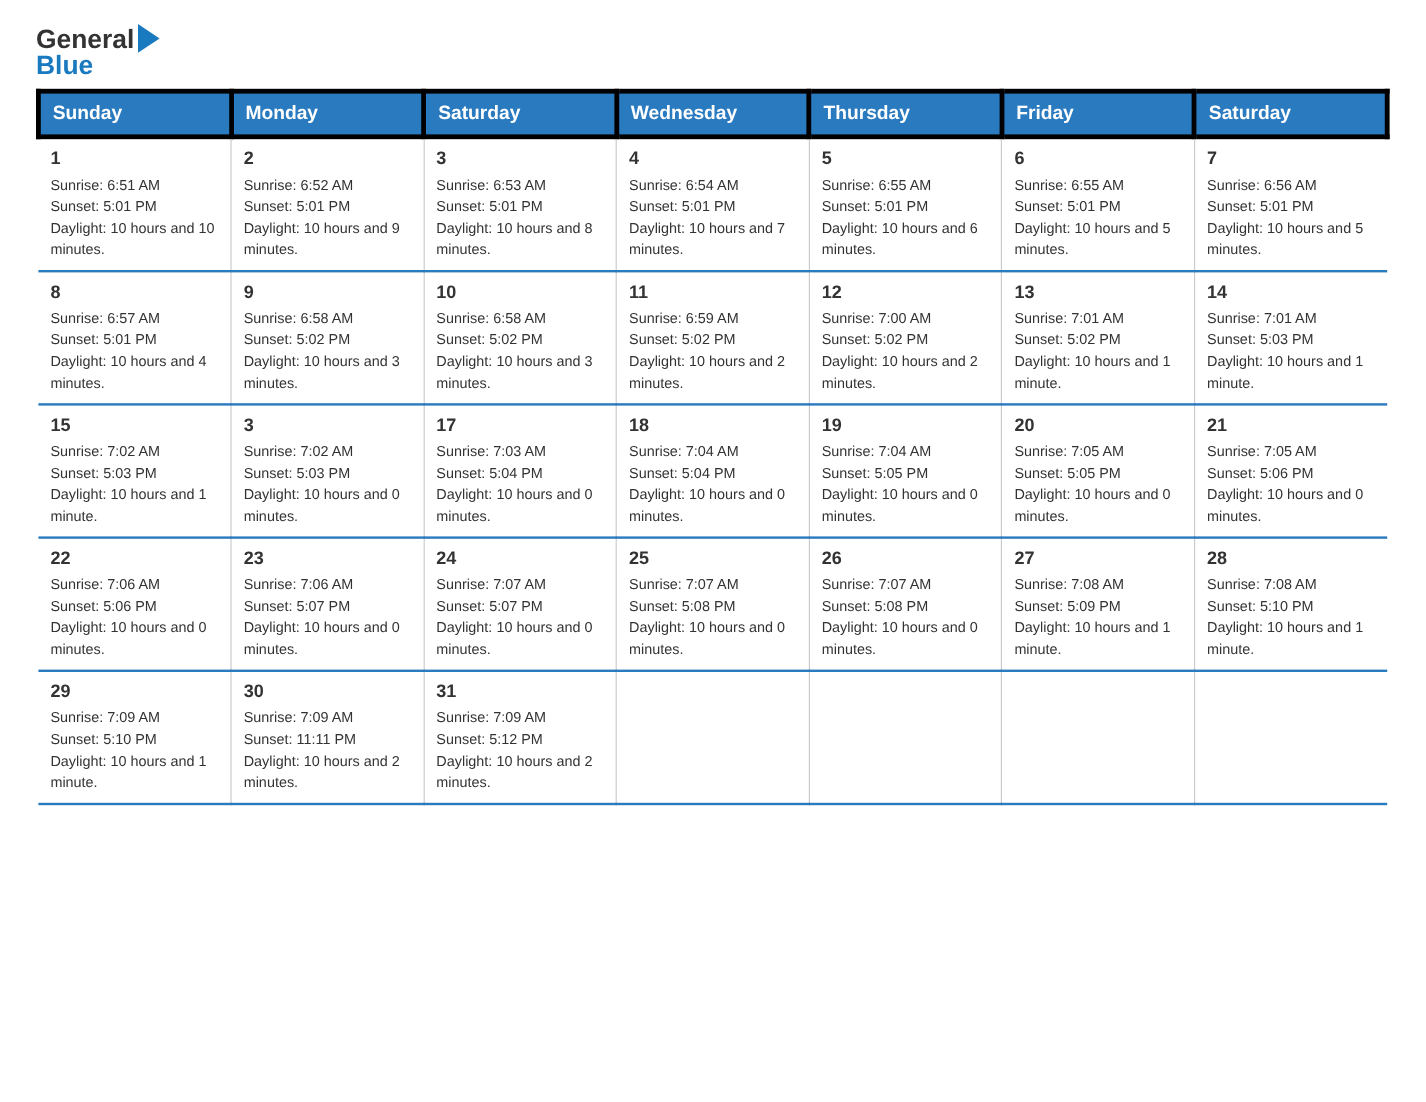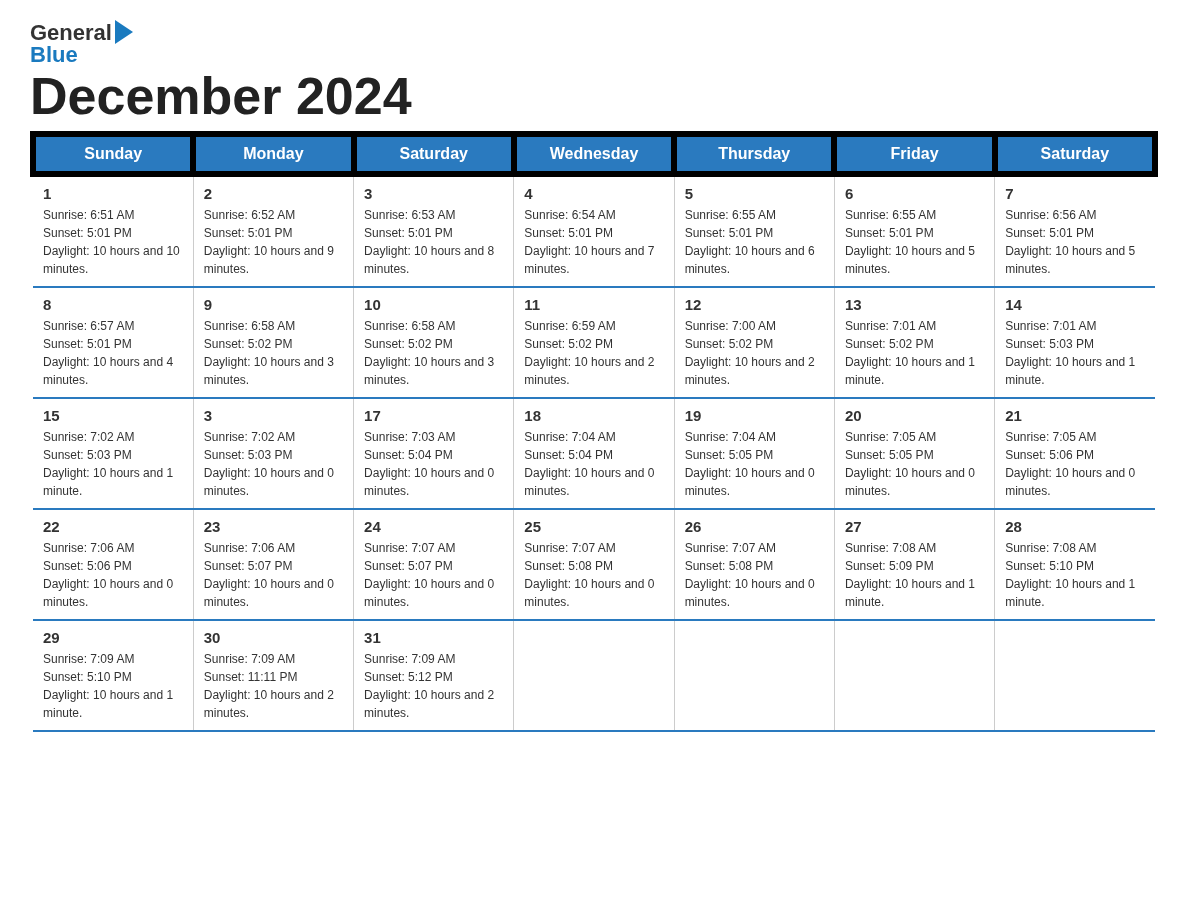--- a/index.html
+++ b/index.html
@@ -6,23 +6,22 @@
     body {
       font-family: Arial, Helvetica, sans-serif;
       background: #fff;
       width: 1188px;
       min-height: 918px;
       padding: 20px 30px;
     }
     .header {
       display: flex;
       justify-content: space-between;
-      align-items: flex-start;
+      align-items: center;
       margin-bottom: 5px;
-      flex-direction: column;
     }
     .title-block {
       text-align: right;
     }
     .month-title {
       font-size: 52px;
       font-weight: bold;
       color: #222;
       line-height: 1.1;
     }
@@ -37,22 +36,22 @@
       margin-top: 6px;
     }
     thead tr {
       background-color: #2a7abf;
     }
     thead th {
       color: #fff;
       font-size: 16px;
       font-weight: bold;
       padding: 8px 10px;
-      text-align: center;
-      border: 6px solid #000000;
+      text-align: left;
+      border: 4px solid #000000;
     }
     tbody tr {
       border-bottom: 2px solid #2a7abf;
     }
     tbody td {
       vertical-align: top;
       padding: 8px 10px;
       font-size: 13px;
       color: #333;
       border-right: 1px solid #ccc;
@@ -115,21 +114,20 @@
 
 <div class="header">
   <div class="logo-wrapper">
     <div class="logo-line1">
       <span class="logo-general">General</span>
       <span class="logo-triangle"></span>
     </div>
     <div class="logo-line2">Blue</div>
   </div>
   <div class="title-block">
-    <div class="month-title">December 2024</div>
   </div>
 </div>
 
 <table>
   <thead>
     <tr>
       <th>Sunday</th>
       <th>Monday</th>
       <th>Saturday</th>
       <th>Wednesday</th>

